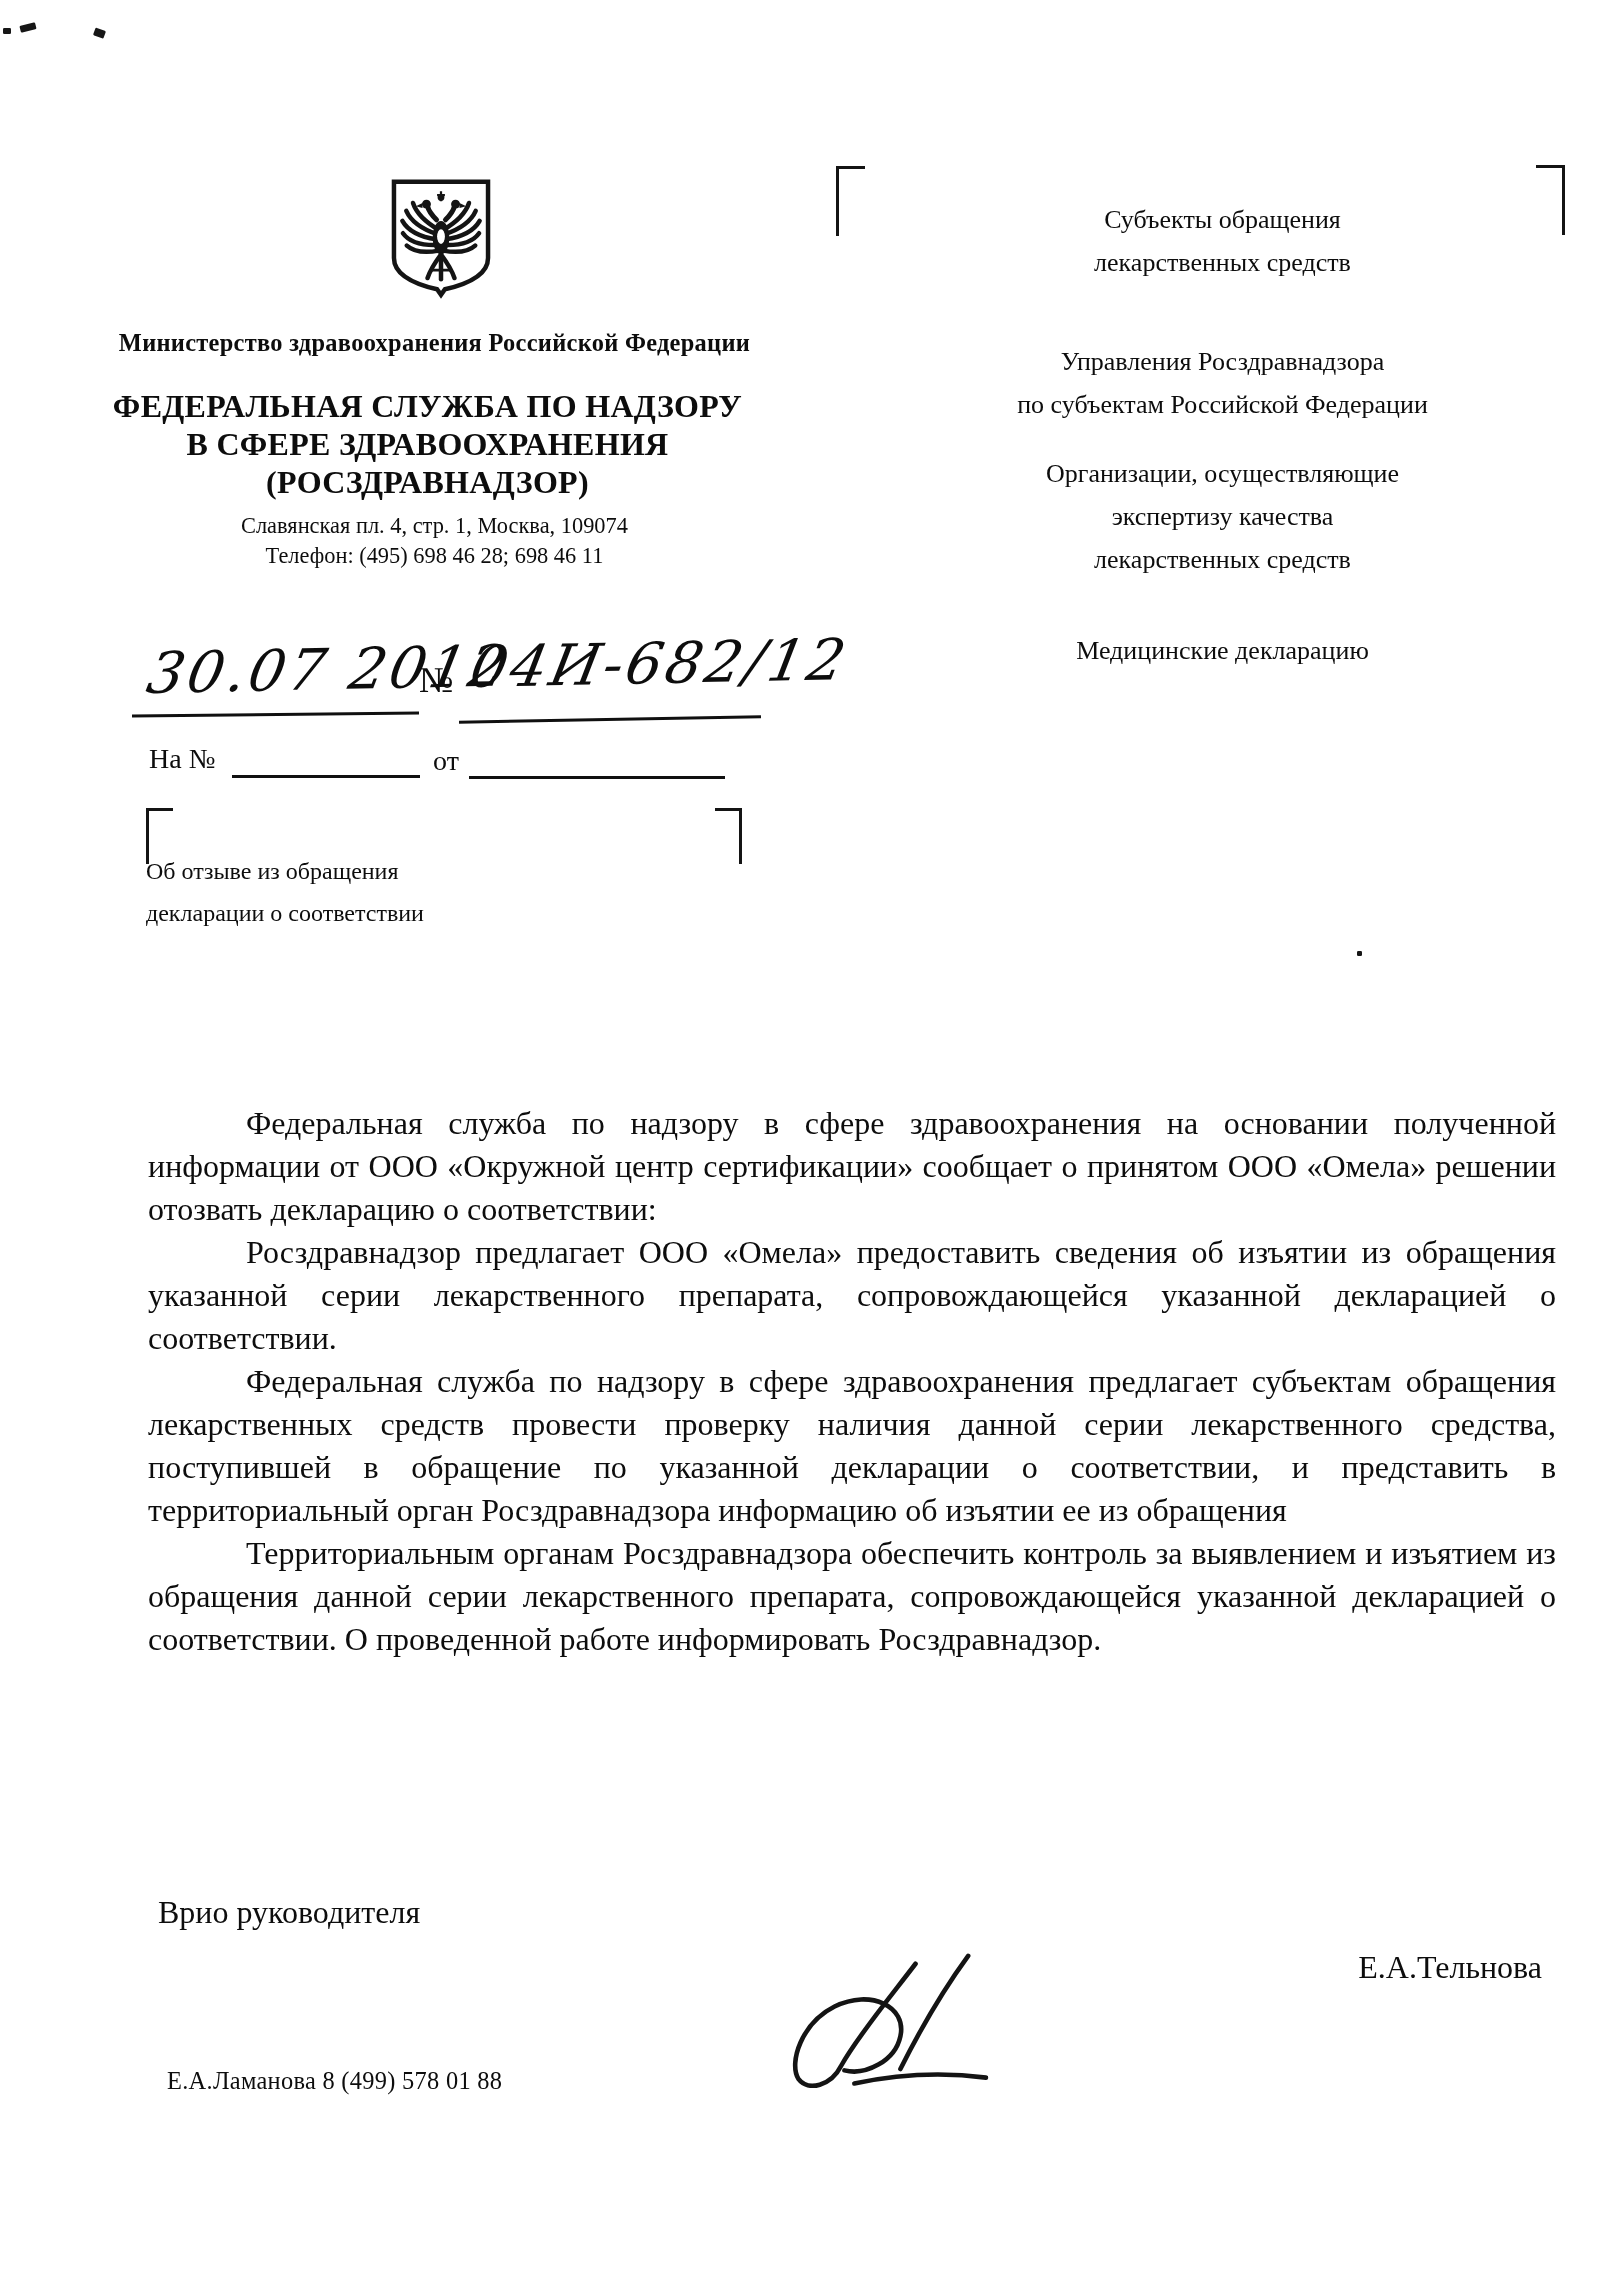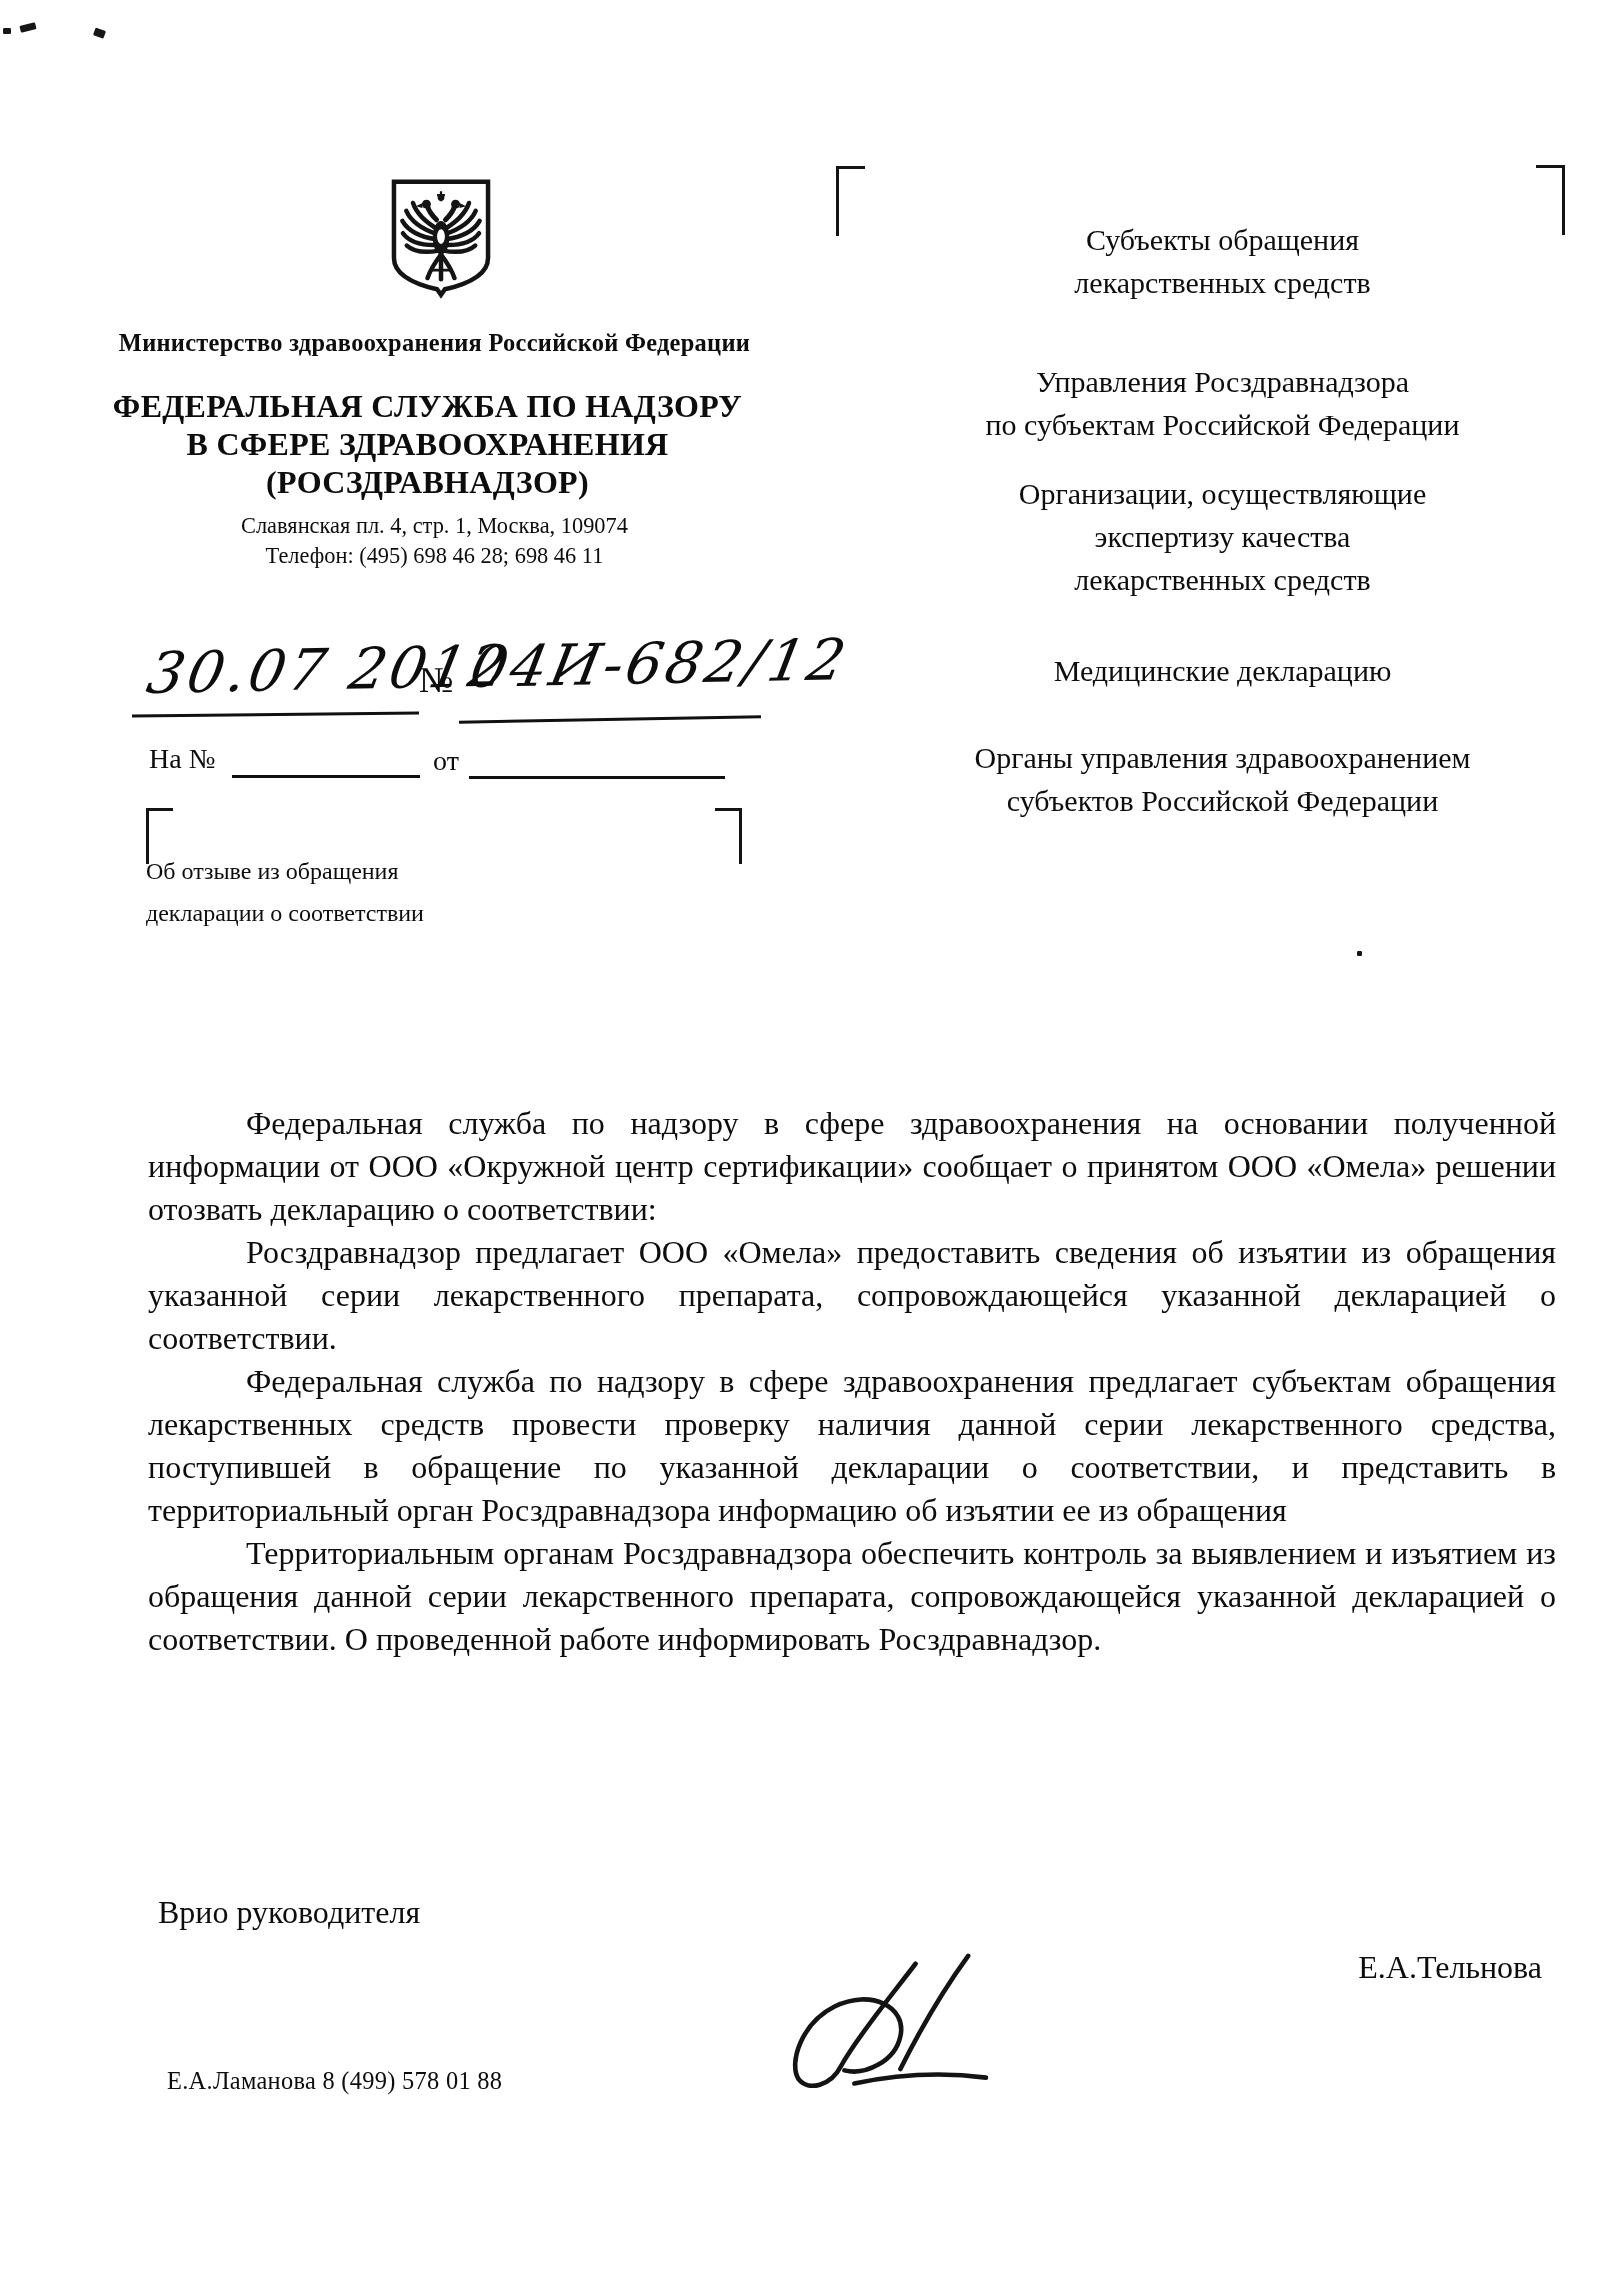--- a/index.html
+++ b/index.html
@@ -37,21 +37,21 @@
   .hline{position:absolute;background:#101010;height:3.3px;}
 
   .onno{font-size:28px;}
 
   
   .crop{position:absolute;}
   .crop.tl{border-left:3.3px solid #141414;border-top:3.3px solid #141414;}
   .crop.tr{border-right:3.3px solid #141414;border-top:3.3px solid #141414;}
 
   
-  .recip{left:870px;top:0;width:705px;text-align:center;font-size:30px;line-height:43px;margin-top:20px;}
+  .recip{left:870px;top:0;width:705px;text-align:center;font-size:26px;line-height:43px;}
   .recip-block{position:absolute;left:0;width:705px;}
 
   .subject{left:146px;top:850px;width:646px;font-size:24px;line-height:42px;}
 
   
   .bodytext{left:148px;top:1058px;width:1408px;font-size:32px;line-height:43px;text-align:justify;margin-top:44px;}
   .bodytext p{margin:0;text-indent:98px;}
 
   .sig-title{left:158px;top:1894px;font-size:32px;}
   .sig-name{left:1252px;top:1949px;width:290px;text-align:right;font-size:32px;}
@@ -130,22 +130,20 @@
 
   <div class="abs recip" style="height:823px;">
     <div class="recip-block prelines" style="top:198px;">Субъекты обращения
 лекарственных средств</div>
     <div class="recip-block prelines" style="top:340px;">Управления Росздравнадзора
 по субъектам Российской Федерации</div>
     <div class="recip-block prelines" style="top:452px;">Организации, осуществляющие
 экспертизу качества
 лекарственных средств</div>
     <div class="recip-block prelines" style="top:629px;">Медицинские декларацию</div>
-    <div class="recip-block prelines" style="top:716px;">Органы управления здравоохранением
-субъектов Российской Федерации</div>
   </div>
 
   <div class="abs subject prelines">Об отзыве из обращения
 декларации о соответствии</div>
 
   <div class="abs bodytext">
     <p>Федеральная служба по надзору в сфере здравоохранения на основании полученной информации от ООО «Окружной центр сертификации» сообщает о принятом ООО «Омела» решении отозвать декларацию о соответствии:</p>
     <p>Росздравнадзор предлагает ООО «Омела» предоставить сведения об изъятии из обращения указанной серии лекарственного препарата, сопровождающейся указанной декларацией о соответствии.</p>
     <p>Федеральная служба по надзору в сфере здравоохранения предлагает субъектам обращения лекарственных средств провести проверку наличия данной серии лекарственного средства, поступившей в обращение по указанной декларации о соответствии, и представить в территориальный орган Росздравнадзора информацию об изъятии ее из обращения</p>
     <p>Территориальным органам Росздравнадзора обеспечить контроль за выявлением и изъятием из обращения данной серии лекарственного препарата, сопровождающейся указанной декларацией о соответствии. О проведенной работе информировать Росздравнадзор.</p>

